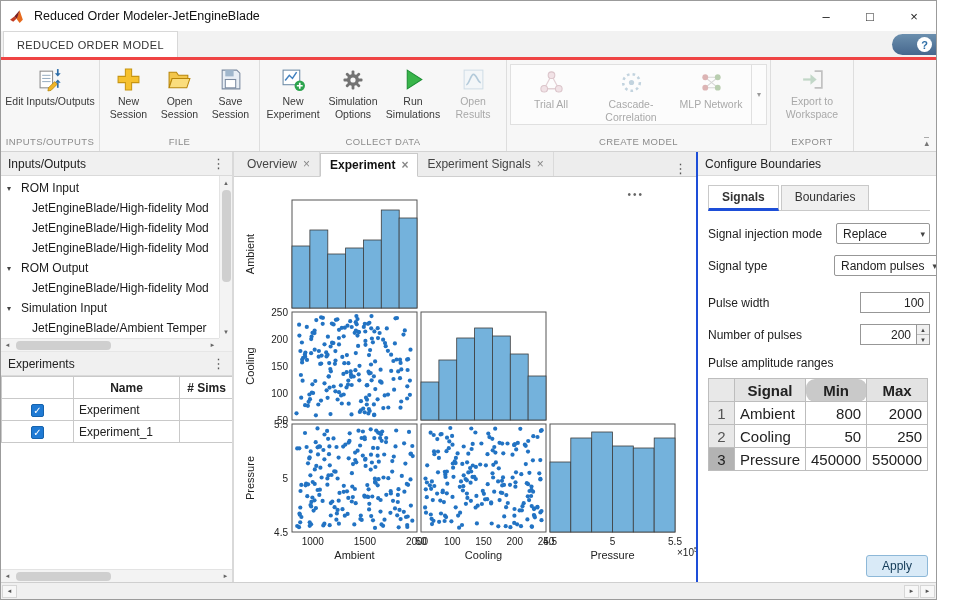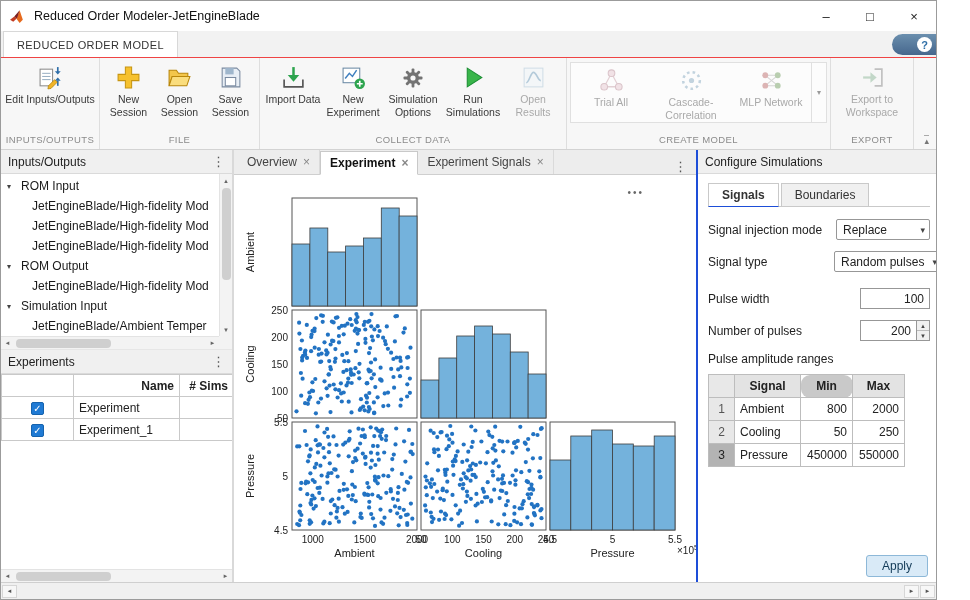--- a/index.html
+++ b/index.html
@@ -8,21 +8,21 @@
   .window { width: 937px; height: 600px; border: 1px solid #9b9b9b; display: flex; flex-direction: column; background:#22c55e; }
 
   
   .titlebar { flex: 0 0 30px; display: flex; align-items: center; padding-left: 8px; background:#fff; }
   .app-icon { width: 18px; height: 18px; margin-right: 7px; display:flex; align-items:center; }
   .title-text { font-size: 12.5px; color:#111; }
   .win-controls { margin-left: auto; display: flex; height: 100%; }
   .win-btn { width: 44px; display:flex; align-items:center; justify-content:center; font-size: 13px; color:#222; }
 
   
-  .ribbon-tabs { flex: 0 0 27px; background:#f2f2f2; border-bottom: 1px solid #ef4444; display:flex; align-items:center; position:relative; padding-left: 2px; }
+  .ribbon-tabs { flex: 0 0 27px; background:#f2f2f2; border-bottom: 3px solid #ef4444; display:flex; align-items:center; position:relative; padding-left: 2px; }
   .ribbon-tab { height: 26px; background:#fff; border:1px solid #d8d8d8; border-bottom:none; padding: 0 13px; display:flex; align-items:center; font-size: 11px; letter-spacing: .4px; color:#333; }
   .help-pill { position:absolute; right:0; top:3px; width:44px; height:21px; border-radius: 11px 0 0 11px;
     background: linear-gradient(#68900b0,#4a7094); background: linear-gradient(#6b8fae,#46678d); display:flex; align-items:center; justify-content:flex-end; padding-right:4px; }
   .help-circle { width:15px; height:15px; border-radius:50%; background:#fff; color:#2f6fa7; font-weight:bold; font-size:11px; display:flex; align-items:center; justify-content:center; }
 
   
   .toolbar { flex: 0 0 92px; background:#f7f7f7; border-bottom:1px solid #d3d3d3; display:flex; position:relative; }
   .tb-section { display:flex; flex-direction:column; border-right:1px solid #dedede; padding: 2px 3px 0; }
   .tb-buttons { flex:1; display:flex; align-items:flex-start; justify-content:center; }
   .tb-btn { width:56px; display:flex; flex-direction:column; align-items:center; padding-top:4px; cursor:default; }
@@ -62,21 +62,21 @@
   .hscroll { position:absolute; left:0; right:13px; bottom:0; height:13px; background:#f3f3f3; border-top:1px solid #e3e3e3; display:flex; align-items:center; font-size:6px; color:#666; }
   .hs-btn { width:13px; height:100%; display:flex; align-items:center; justify-content:center; }
   .hs-track { flex:1; position:relative; height:100%; }
   .hs-thumb { position:absolute; left:2px; top:2px; height:9px; width:95px; background:#cfcfcf; border-radius:4px; }
   .sb-corner { position:absolute; right:0; bottom:0; width:13px; height:13px; background:#f3f3f3; }
 
   
   .exp-wrap { flex:1 1 auto; min-height:0; overflow:hidden; }
   .exp-table { border-collapse:collapse; width:232px; table-layout:fixed; }
   .exp-table th, .exp-table td { border:1px solid #c9c9c9; height:22px; padding:0 5px; font-size:12px; overflow:hidden; white-space:nowrap; }
-  .exp-table th { font-weight:bold; text-align:right; background:#fff; }
+  .exp-table th { font-weight:bold; text-align:center; background:#fff; }
   .exp-table col.c-check { width:72px; }
   .exp-table col.c-name { width:106px; }
   .exp-table col.c-sims { width:54px; }
   .td-check { text-align:center; }
   .cb { display:inline-block; width:13px; height:13px; background:#1f7ad4; border:1px solid #1663ad; border-radius:2px; color:#fff; font-size:10px; line-height:12px; text-align:center; vertical-align:middle; }
   .exp-hscroll { flex:0 0 13px; background:#f3f3f3; border-top:1px solid #e3e3e3; display:flex; align-items:center; font-size:6px; color:#666; }
 
   
   .doc-tabs { flex:0 0 24px; background:#ededed; border-bottom:1px solid #cfcfcf; display:flex; align-items:flex-end; padding-left:4px; }
   .doc-tab { height:24px; padding:0 9px; display:flex; align-items:center; gap:6px; font-size:12px; color:#444; border-right:1px solid #dadada; }
@@ -84,34 +84,34 @@
   .tab-close { color:#888; font-size:12px; }
   .doc-tab-menu { margin-left:auto; padding:0 9px; color:#555; font-size:13px; }
   .doc-body { flex:1 1 auto; position:relative; background:#fff; overflow:hidden; }
   .doc-menu { position:absolute; top:12px; right:52px; color:#666; font-size:10px; letter-spacing:2px; }
   #pairplot { position:absolute; left:8px; top:16px; }
 
   
   .config-body { flex:1 1 auto; padding:9px 6px 0 10px; min-height:0; }
   .cfg-tabs { display:flex; border-bottom:1px solid #c9c9c9; margin-bottom:12px; }
   .cfg-tab { padding:4px 13px; border:1px solid #c9c9c9; border-bottom:none; background:#f0f0f0; color:#333; margin-right:2px; font-size:12px; }
-  .cfg-tab.active { background:#fff; font-weight:bold; margin-bottom:-1px; border-bottom:1px solid #1d4ed8; }
+  .cfg-tab.active { background:#fff; font-weight:bold; margin-bottom:-1px; border-bottom:3px solid #1d4ed8; }
   .cfg-row { display:flex; align-items:center; justify-content:space-between; margin-bottom:11px; }
   .cfg-label { color:#222;text-align:center; }
   .combo { height:21px; border:1px solid #979797; border-radius:2px; background:#fff; display:flex; align-items:center; padding:0 16px 0 6px; position:relative; min-width:94px; }
   .combo.cut { margin-right:-12px; min-width:108px; }
   .combo-arrow { position:absolute; right:4px; top:5px; font-size:9px; color:#444; }
   .num-input { height:21px; width:70px; border:1px solid #979797; background:#fff; display:flex; align-items:center; justify-content:flex-end; padding:0 5px; }
   .spinner { display:flex; height:21px; }
   .spin-val { width:56px; border:1px solid #979797; border-right:none; background:#fff; display:flex; align-items:center; justify-content:flex-end; padding:0 5px; }
   .spin-arrows { width:14px; display:flex; flex-direction:column; border:1px solid #979797; }
   .spin-btn { flex:1; font-size:6px; color:#444; display:flex; align-items:center; justify-content:center; background:#f0f0f0; }
   .spin-btn:first-child { border-bottom:1px solid #bbb; }
   .ranges-label { margin-bottom:8px; }
-  .amp-table { border-collapse:collapse; font-size:12px; }
+  .amp-table { border-collapse:collapse; font-size:15px; }
   .amp-table th, .amp-table td { border:1px solid #bdbdbd; height:23px; padding:0 5px; }
   .amp-table th { background:#e3e3e3; font-weight:bold; text-align:center; }
   .amp-table th.hl { background:#c9c9c9;border-radius:9px; }
   .amp-table .rn { width:26px; background:#e8e8e8; color:#555; text-align:center; font-weight:normal; }
   .amp-table .rn.sel { background:#b3b3b3; color:#222; }
   .amp-table .sig { width:66px; text-align:left; }
   .amp-table .val { width:52px; text-align:right; }
   .apply-btn { position:absolute; right:8px; bottom:5px; padding:3px 15px; background:#d9eaf7; border:1px solid #8db8d8; border-radius:3px; color:#123a57; font-size:12px; }
 
   
@@ -199,30 +199,20 @@
               </svg>
           </span>
           <span class="tb-label">Save Session</span>
         </div>
       </div>
       <div class="tb-caption">FILE</div>
     </div>
 
     <div class="tb-section">
       <div class="tb-buttons">
-        <div class="tb-btn w-col">
-          <span class="tb-icon">
-            <svg viewBox="0 0 24 24" width="25" height="25">
-                <path d="M12 2v9" stroke="#2da44e" stroke-width="2.4" fill="none"></path>
-                <path d="M6.5 9.5 12 16l5.5-6.5z" fill="#2da44e"></path>
-                <path d="M3 14v7h18v-7" fill="none" stroke="#555" stroke-width="1.6"></path>
-              </svg>
-          </span>
-          <span class="tb-label">Import Data</span>
-        </div>
         <div class="tb-btn w-col">
           <span class="tb-icon">
             <svg viewBox="0 0 24 24" width="25" height="25">
                 <rect x="2" y="3" width="16" height="14" fill="#fff" stroke="#6b8aa5"></rect>
                 <path d="M4 13l4-5 3 3 4-6" fill="none" stroke="#3f7fbf" stroke-width="1.4"></path>
                 <circle cx="18" cy="18" r="5" fill="#2da44e"></circle>
                 <path d="M18 15.2v5.6M15.2 18h5.6" stroke="#fff" stroke-width="1.6"></path>
               </svg>
           </span>
           <span class="tb-label">New Experiment</span>
@@ -1091,21 +1081,21 @@
               <text x="112.5" y="366" font-size="11" fill="#222" text-anchor="middle">Ambient</text>
               <text x="241.5" y="366" font-size="11" fill="#222" text-anchor="middle">Cooling</text>
               <text x="370.5" y="366" font-size="11" fill="#222" text-anchor="middle">Pressure</text>
               <text x="435" y="363" font-size="10" fill="#222">×10<tspan dy="-4" font-size="7">5</tspan></text>
             </svg></div>
       </div>
     </div>
 
     <div class="right-panel">
       <div class="panel-header">
-        <span>Configure Simulations</span>
+        <span>Configure Boundaries</span>
       </div>
       <div class="config-body">
         <div class="cfg-tabs">
           <div class="cfg-tab active">Signals</div>
           <div class="cfg-tab">Boundaries</div>
         </div>
 
         <div class="cfg-row">
           <span class="cfg-label">Signal injection mode</span>
           <div class="combo">

